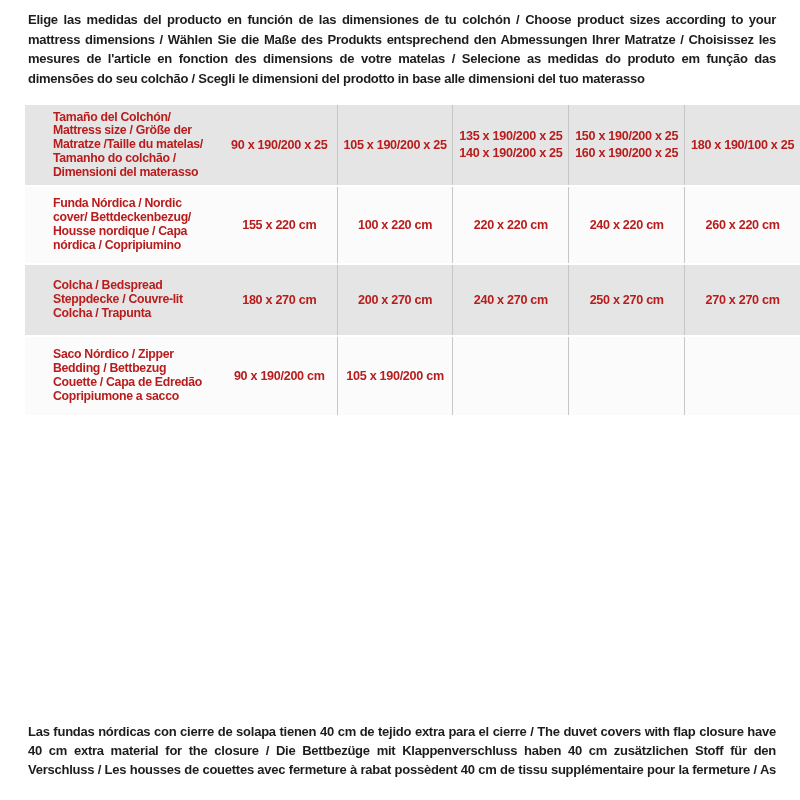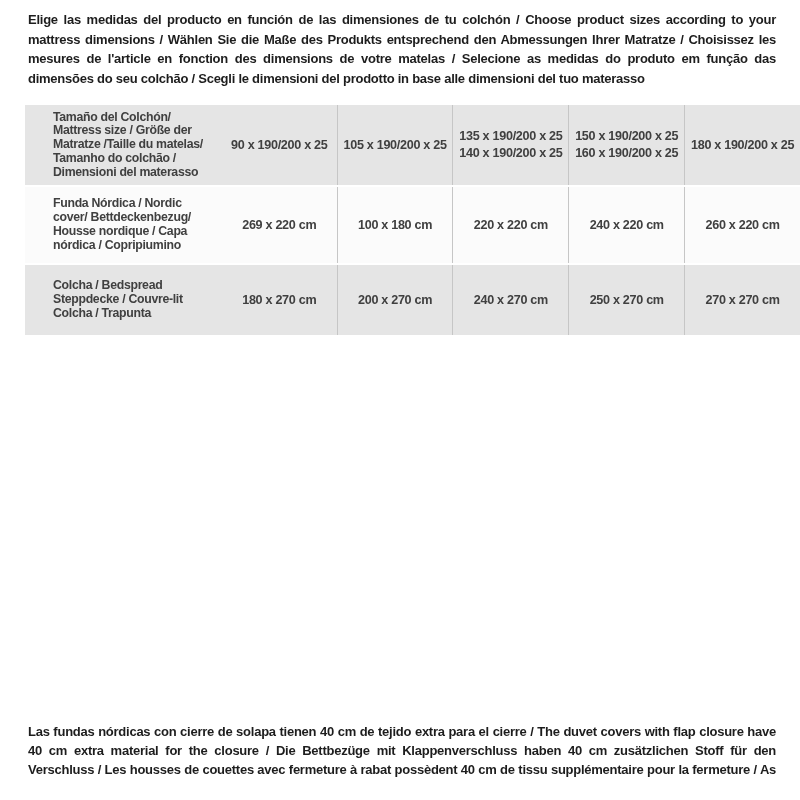--- a/index.html
+++ b/index.html
@@ -34,21 +34,21 @@
   .size-table {
     position: absolute;
     left: 25px;
     top: 103px;
     border-collapse: separate;
     border-spacing: 0 2px;
     table-layout: fixed;
   }
   .size-table td {
     font-weight: bold;
-    color: #404040;
+    color: #b91c1c;
     vertical-align: middle;
     white-space: pre-line;
     padding: 0;
   }
   td.label {
     width: 170px;
     padding-left: 28px;
     font-size: 12.3px;
     line-height: 13.8px;
     letter-spacing: -0.3px;
@@ -102,49 +102,60 @@
 Mattress size / Größe der
 Matratze /Taille du matelas/
 Tamanho do colchão /
 Dimensioni del materasso</td>
         <td class="val">90 x 190/200 x 25</td>
         <td class="val">105 x 190/200 x 25</td>
         <td class="val">135 x 190/200 x 25
 140 x 190/200 x 25</td>
         <td class="val">150 x 190/200 x 25
 160 x 190/200 x 25</td>
-        <td class="val">180 x 190/200 x 25</td>
+        <td class="val">180 x 190/100 x 25</td>
       </tr>
 
       <tr class="light">
         <td class="label">Funda Nórdica / Nordic
 cover/ Bettdeckenbezug/
 Housse nordique / Capa
 nórdica / Copripiumino</td>
-        <td class="val">269 x 220 cm</td>
-        <td class="val">100 x 180 cm</td>
+        <td class="val">155 x 220 cm</td>
+        <td class="val">100 x 220 cm</td>
         <td class="val">220 x 220 cm</td>
         <td class="val">240 x 220 cm</td>
         <td class="val">260 x 220 cm</td>
       </tr>
 
 
 
 
 
       <tr class="gray">
         <td class="label">Colcha / Bedspread
 Steppdecke / Couvre-lit
 Colcha / Trapunta</td>
         <td class="val">180 x 270 cm</td>
         <td class="val">200 x 270 cm</td>
         <td class="val">240 x 270 cm</td>
         <td class="val">250 x 270 cm</td>
         <td class="val">270 x 270 cm</td>
       </tr>
 
+      <tr class="light">
+        <td class="label">Saco Nórdico / Zipper
+Bedding / Bettbezug
+Couette / Capa de Edredão
+Copripiumone a sacco</td>
+        <td class="val">90 x 190/200 cm</td>
+        <td class="val">105 x 190/200 cm</td>
+        <td class="val"></td>
+        <td class="val"></td>
+        <td class="val"></td>
+      </tr>
 
     </tbody>
   </table>
 
   <p class="footnote">Las fundas nórdicas con cierre de solapa tienen 40 cm de tejido extra para el cierre / The duvet covers with flap closure have 40 cm extra material for the closure / Die Bettbezüge mit Klappenverschluss haben 40 cm zusätzlichen Stoff für den Verschluss / Les housses de couettes avec fermeture à rabat possèdent 40 cm de tissu supplémentaire pour la fermeture / As capas de edredão com fecho tipo aba têm 40 cm de tecido adicional para o fecho / I copripiumoni con chiusura a patta hanno 40 cm di tessuto extra per la chiusura</p>
 
 </div>
 
 </body></html>

